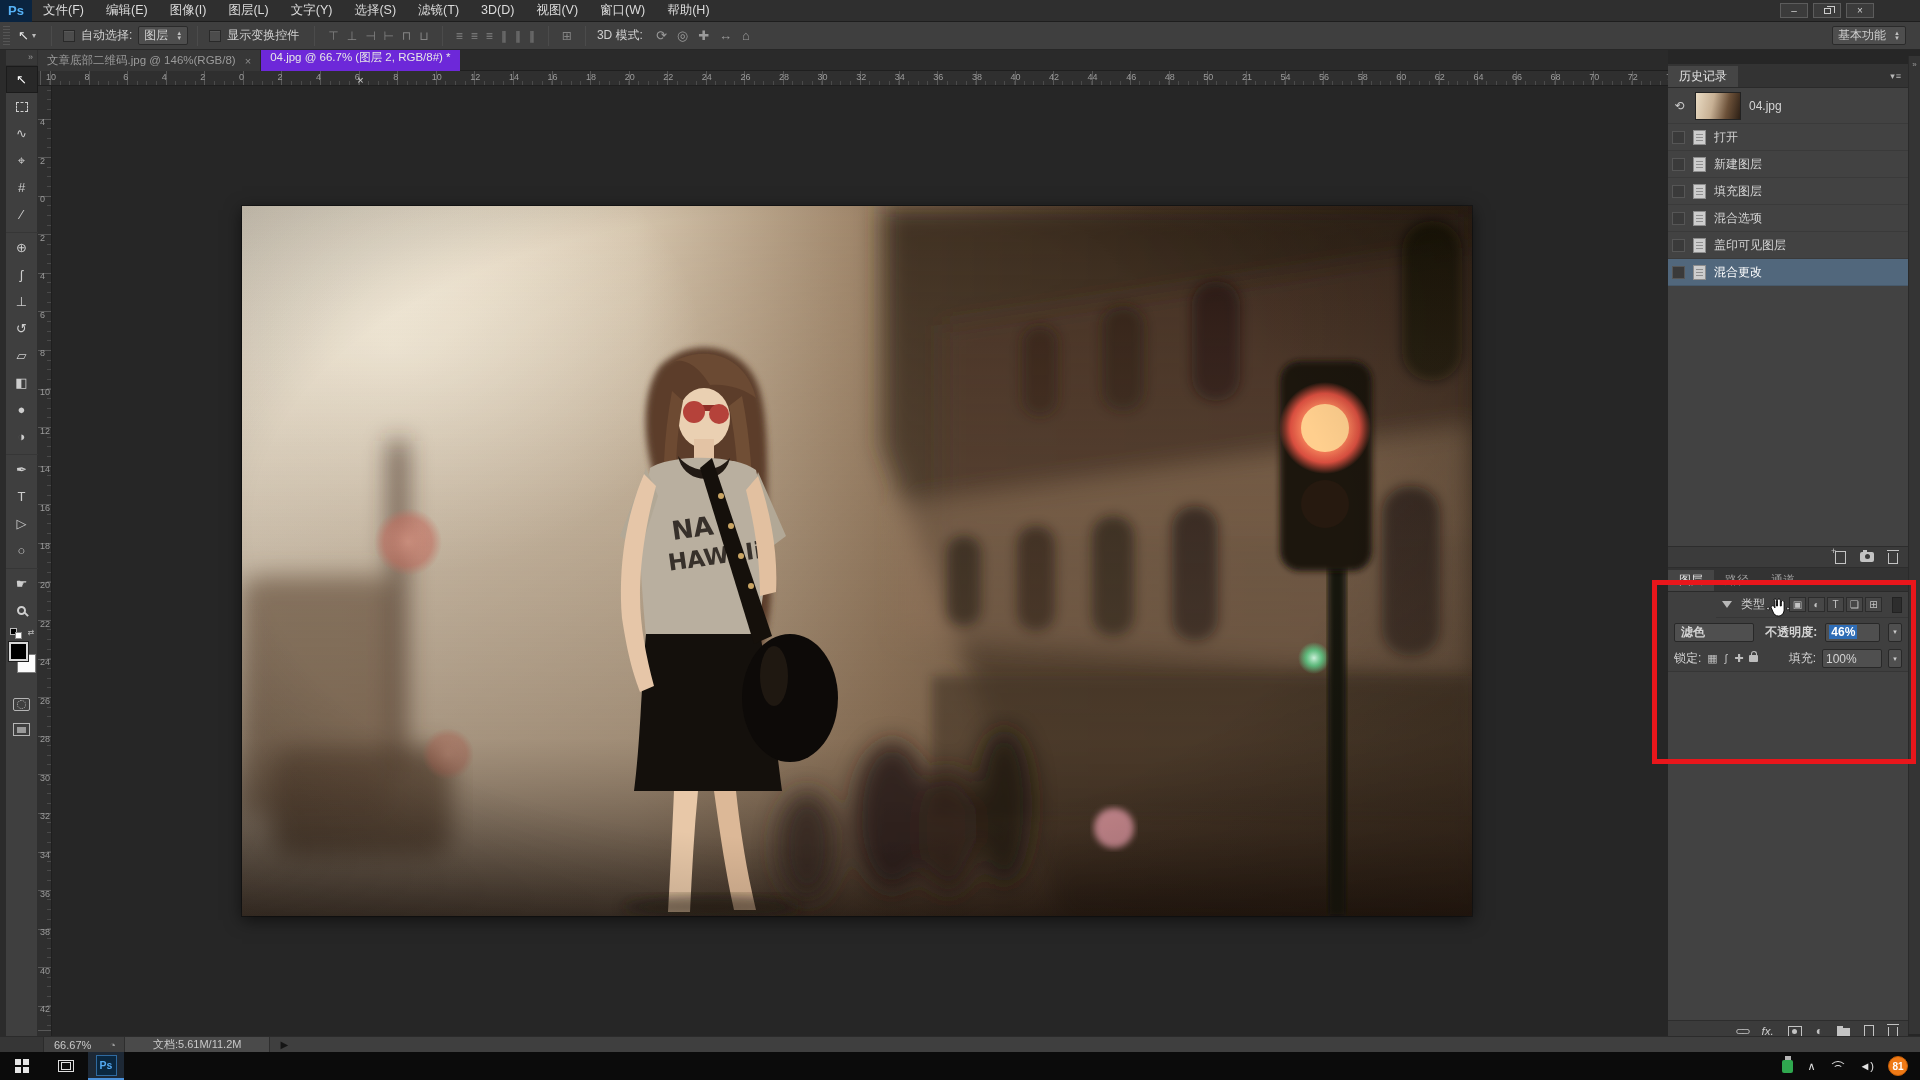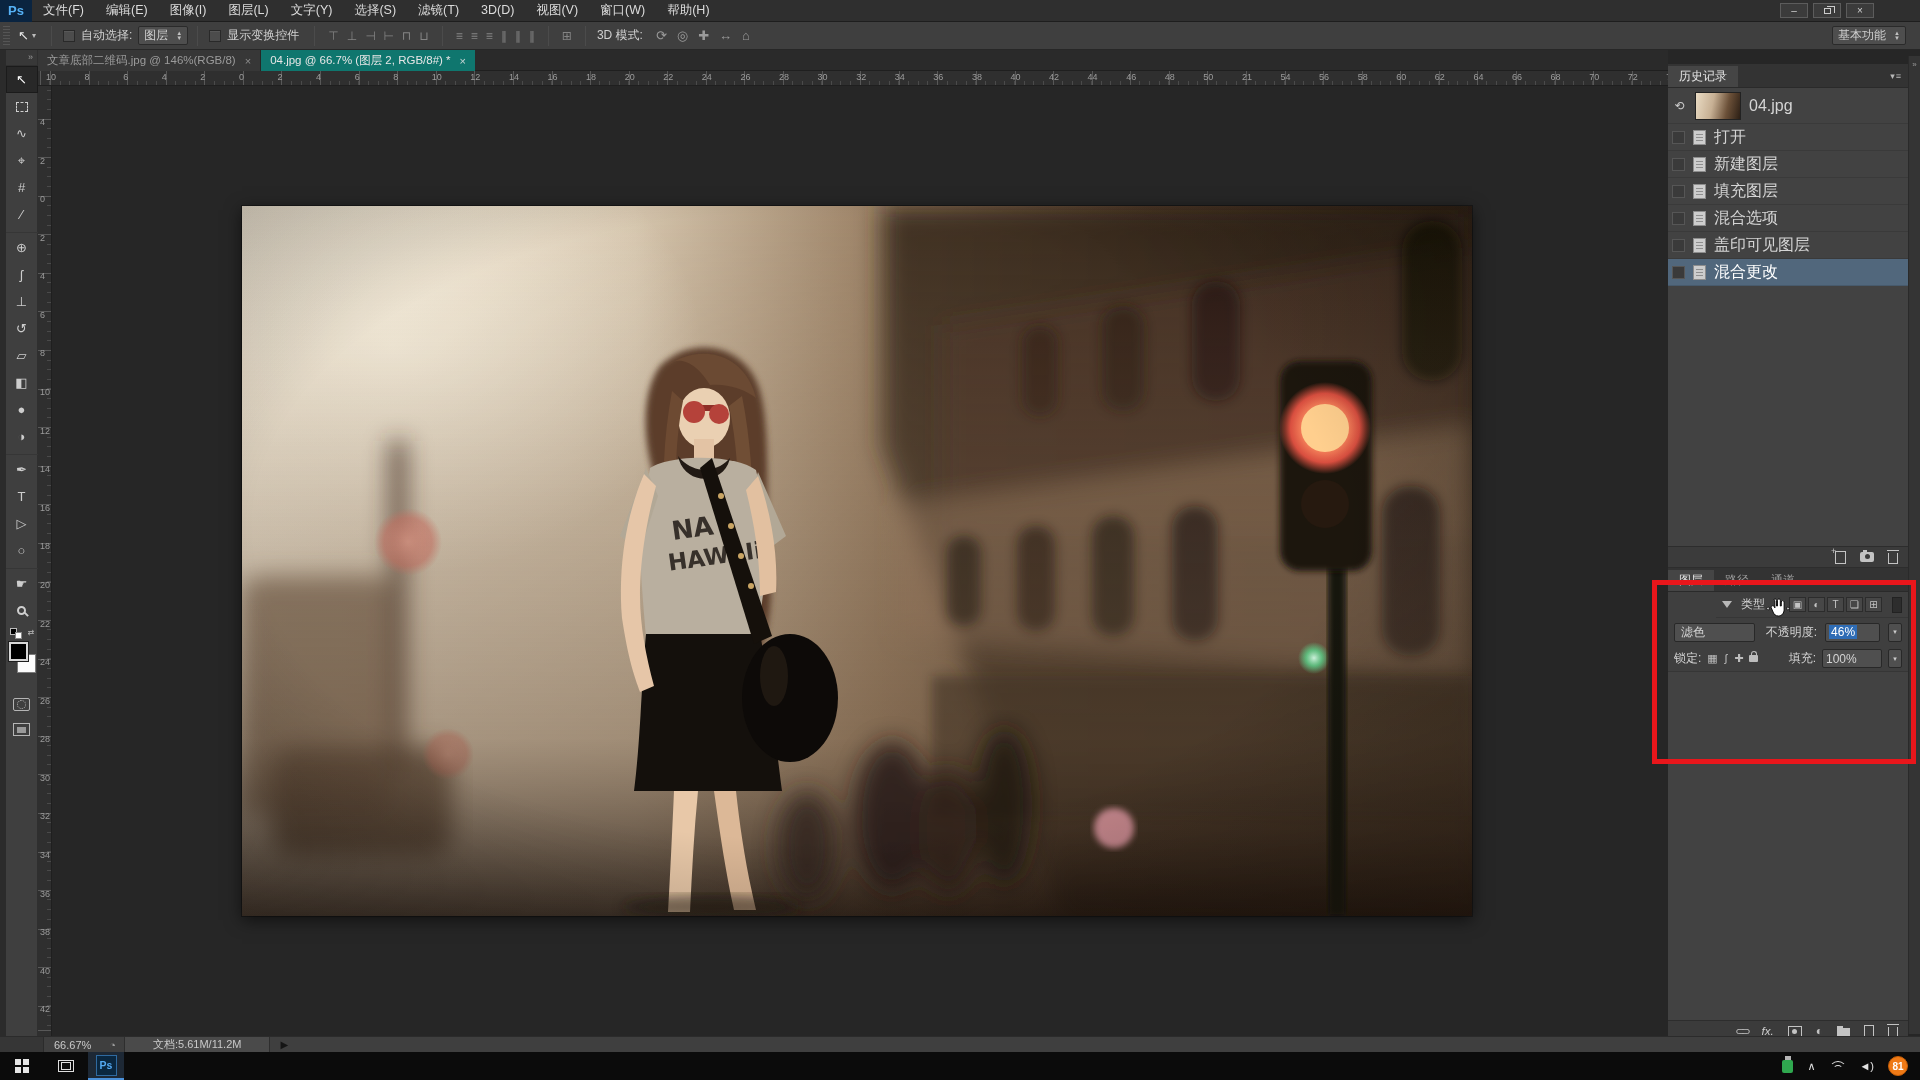--- a/index.html
+++ b/index.html
@@ -37,21 +37,21 @@
   .dim{color:#848484;font-size:12px;margin:0 4px;line-height:1;}
   .ob-3d-label{color:#cfcfcf;margin:0 8px 0 2px;white-space:nowrap;}
   .ob-3d{color:#9a9a9a;font-size:13px;margin:0 5px;}
   .workspace{margin-left:auto;margin-right:14px;}
 
   
   .tabstrip{position:absolute;left:38px;top:50px;width:1630px;height:21px;background:#2a2a2a;
     border-bottom:1px solid #1f1f1f;display:flex;z-index:5;}
   .doc-tab{display:flex;align-items:center;padding:0 9px;gap:9px;font-size:11.5px;height:21px;white-space:nowrap;}
   .doc-tab[data-state="inactive"]{background:#373737;color:#9b9b9b;border-right:1px solid #262626;}
-  .doc-tab[data-state="active"]{background:#0f766e;color:#e6e6e6;}
+  .doc-tab[data-state="active"]{background:#6d28d9;color:#e6e6e6;flex-direction:column;}
   .tab-close{font-size:11px;opacity:.85;}
 
   
   .edge-left{position:absolute;left:0;top:50px;width:6px;height:986px;background:#2b2b2b;}
   .toolbar{position:absolute;left:6px;top:50px;width:32px;height:986px;background:#3f3f3f;
     border-right:1px solid #2f2f2f;display:flex;flex-direction:column;align-items:center;z-index:4;}
   .tb-head{width:100%;height:16px;color:#9a9a9a;font-size:9px;text-align:right;padding-right:4px;line-height:15px;
     background:#383838;border-bottom:1px solid #2f2f2f;}
   .tool{width:32px;height:27px;display:flex;align-items:center;justify-content:center;color:#cdcdcd;font-size:13px;flex:none;}
   .tool[data-state="selected"]{background:#282828;box-shadow:inset 0 0 0 1px #1b1b1b;color:#fff;}
@@ -105,31 +105,31 @@
   .hrow[data-kind="doc"]{height:36px;}
   .hrow[data-state="selected"]{background:#51677c;color:#fff;}
   .hbox{width:13px;height:13px;background:#3a3a3a;border:1px solid #565656;flex:none;}
   .hbrush{display:none;width:15px;text-align:center;color:#c9c9c9;font-size:12px;flex:none;}
   .hrow[data-kind="doc"] .hbrush{display:block;}
   .hthumb{display:none;width:46px;height:28px;border:1px solid #222;flex:none;}
   .hrow[data-kind="doc"] .hthumb{display:block;}
   .pageicon{width:13px;height:15px;background:#cdcdcd;border:1px solid #8d8d8d;position:relative;flex:none;}
   .pageicon::after{content:'';position:absolute;left:2px;right:2px;top:3px;bottom:2px;
     background:repeating-linear-gradient(to bottom,#8f8f8f 0 1px,transparent 1px 3px);}
-  .hlabel{white-space:nowrap;font-size:16px;}
+  .hlabel{white-space:nowrap;font-size:12px;}
   .panel-bbar{height:22px;background:#3b3b3b;border-top:1px solid #2d2d2d;border-bottom:1px solid #2d2d2d;
     display:flex;align-items:center;justify-content:flex-end;gap:14px;padding-right:10px;flex:none;color:#c3c3c3;}
   .photo-grad{background:linear-gradient(102deg,#eadcc4 0%,#c7b094 38%,#6b5038 70%,#2c1f15 100%);}
 
   .lfilter{height:26px;display:flex;align-items:center;gap:9px;padding:0 6px;border-bottom:1px solid #363636;flex:none;margin-left:48px;}
   .funnel{width:0;height:0;border:5px solid transparent;border-top:7px solid #b8b8b8;margin-top:5px;}
   .fic{width:17px;height:15px;border:1px solid #2c2c2c;background:#474747;display:flex;align-items:center;
     justify-content:center;font-size:10px;color:#c5c5c5;flex:none;}
   .fswitch{width:10px;height:16px;background:#2d2d2d;border:1px solid #222;margin-left:auto;}
-  .lblend{height:28px;display:flex;align-items:center;gap:8px;padding:0 6px;flex:none;}
+  .lblend{height:28px;display:flex;align-items:center;gap:8px;padding:0 6px;flex:none;font-weight:bold;}
   .field{background:#4f4f4f;border:1px solid #282828;border-radius:2px;height:19px;display:flex;
     align-items:center;padding:0 6px;white-space:nowrap;}
   .blend-field{width:88px;}
   .plabel{white-space:nowrap;margin-left:3px;}
   .val-field{width:60px;justify-content:flex-start;padding:0 3px;}
   .sel-text{background:#2e6cb5;color:#fff;padding:0 2px;}
   .ddbtn{width:14px;height:19px;background:#4f4f4f;border:1px solid #282828;border-radius:2px;display:flex;
     align-items:center;justify-content:center;font-size:7px;color:#ccc;flex:none;}
   .llock{height:26px;display:flex;align-items:center;gap:6px;padding:0 6px;border-bottom:1px solid #363636;flex:none;}
   .lockic{color:#bdbdbd;font-size:11px;}

